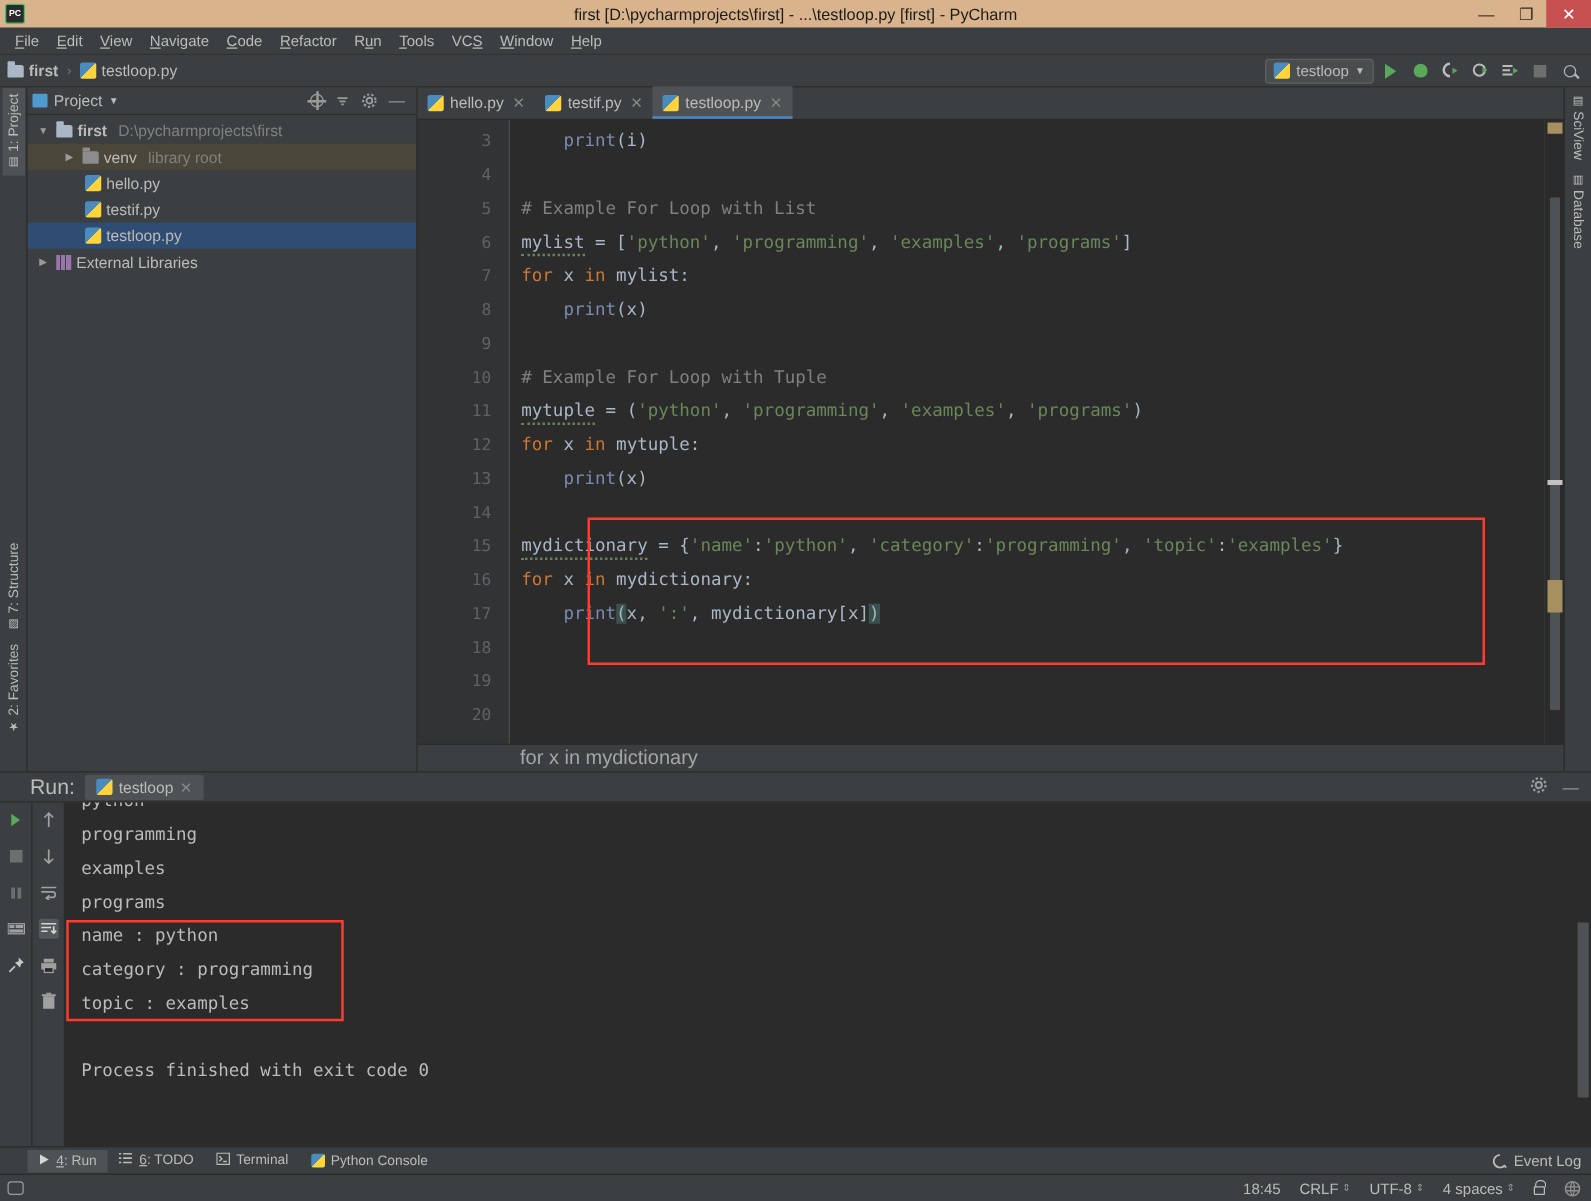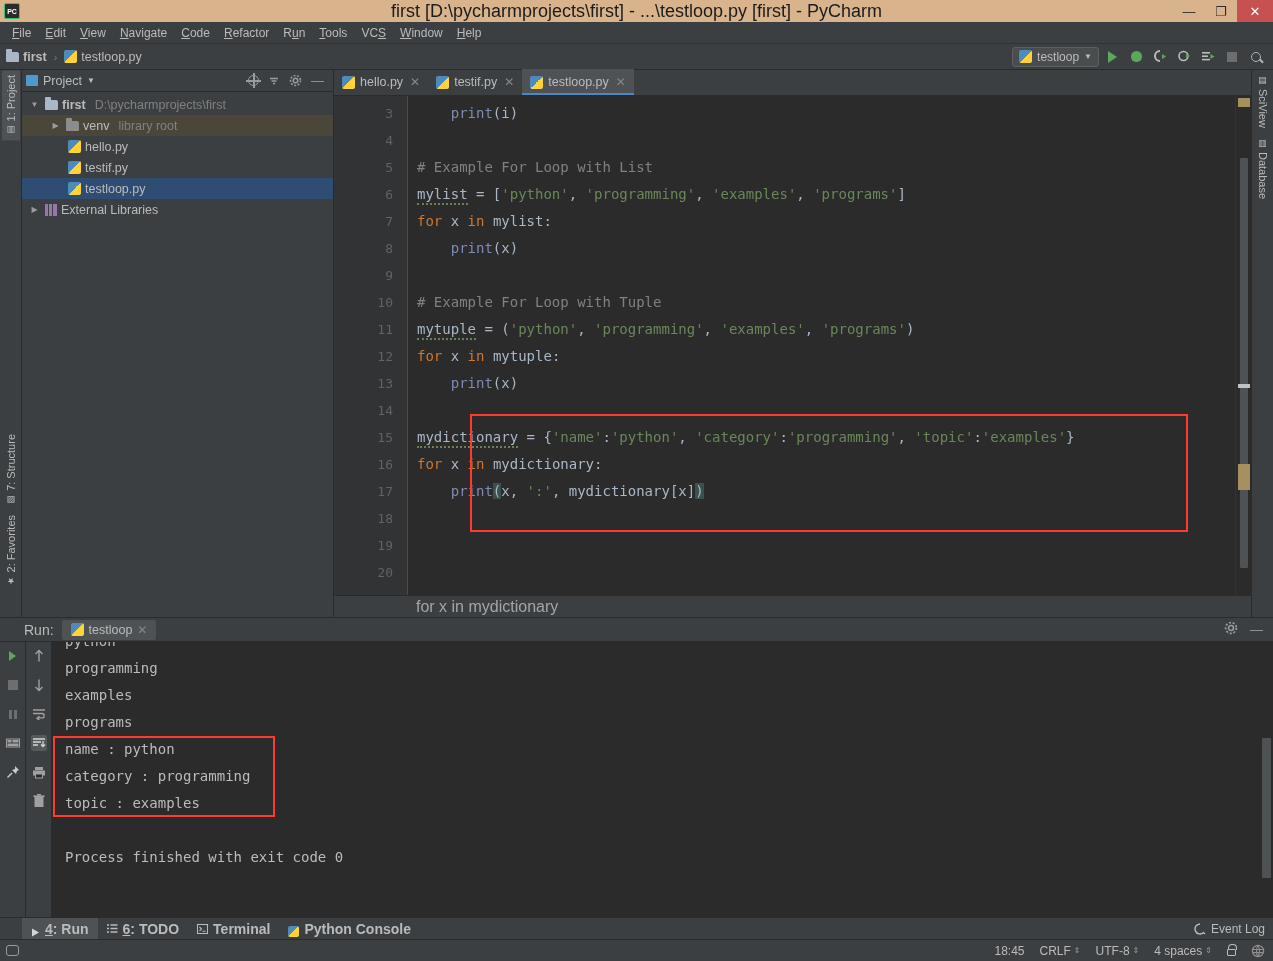--- a/index.html
+++ b/index.html
@@ -19,21 +19,21 @@
     position:relative; flex:0 0 22px;
   }
   .titlebar .pc-logo {
     width:16px; height:16px; margin-left:4px; background:#2B2B2B;
     border:1px solid #3FBF6F; border-radius:2px; color:#FFFFFF;
     font-size:7px; font-weight:bold; display:flex; align-items:center;
     justify-content:center; line-height:1;
   }
   .titlebar .title {
     position:absolute; left:0; right:0; text-align:center;
-    color:#1C1C1C; font-size:18px; pointer-events:none;
+    color:#1C1C1C; font-size:13px; pointer-events:none;
   }
   .wincontrols { margin-left:auto; display:flex; height:22px; z-index:2; }
   .wincontrols div {
     width:32px; display:flex; align-items:center; justify-content:center;
     color:#2B2B2B; font-size:13px;
   }
   .wincontrols .close { background:#C75050; color:#FFFFFF; width:36px; }
 
   
   .menubar {
@@ -186,21 +186,21 @@
     display:flex; align-items:center; padding-left:82px; color:#A5A5A5; font-size:16px;
   }
 
   
   .runpanel { height:300px; flex:0 0 300px; background:#3C3F41; display:flex; flex-direction:column;
     border-top:1px solid #2B2B2B; }
   .run-header {
     height:24px; flex:0 0 24px; display:flex; align-items:center; padding-left:24px;
     border-bottom:1px solid #2B2B2B; gap:8px;
   }
-  .run-header .runlbl { color:#BBBBBB; font-size:14px; }
+  .run-header .runlbl { color:#BBBBBB; font-size:17px; }
   .run-tab {
     display:flex; align-items:center; gap:5px; background:#4E5254; padding:3px 9px;
     border-radius:2px; font-size:12.5px; color:#BBBBBB;
   }
   .run-tab .x { color:#888; font-size:12px; }
   .run-header .rh-right { margin-left:auto; display:flex; align-items:center; gap:12px; padding-right:10px; }
   .run-main { flex:1 1 auto; display:flex; min-height:0; }
   .run-toolbar {
     width:26px; flex:0 0 26px; display:flex; flex-direction:column; align-items:center;
     padding-top:6px; gap:13px; border-right:1px solid #2B2B2B;
@@ -217,21 +217,21 @@
     font-family:"DejaVu Sans Mono", monospace; font-size:14px; color:#BBBBBB; padding-top:0;
   }
   .coline { height:27px; line-height:27px; padding-left:13px; white-space:pre; }
   .console-scroll { position:absolute; right:2px; width:9px; background:#4F5254; border-radius:1px; }
 
   
   .bottombar {
     height:22px; flex:0 0 22px; background:#3C3F41; display:flex; align-items:center;
     border-top:1px solid #2B2B2B; padding-left:22px;
   }
-  .btab { display:flex; align-items:flex-end; gap:5px; padding:3px 9px; font-size:14px; color:#BBBBBB;font-weight:bold; }
+  .btab { display:flex; align-items:flex-start; gap:5px; padding:3px 9px; font-size:11px; color:#BBBBBB; }
   .btab.active { background:#4E5254; }
   .btab u { text-decoration:underline; }
   .bottombar .bb-right { margin-left:auto; display:flex; align-items:center; gap:6px; padding-right:8px; }
   .evlog { display:flex; align-items:center; gap:5px; font-size:12px; color:#BBBBBB; }
 
   
   .statusbar {
     height:22px; flex:0 0 22px; background:#3C3F41; display:flex; align-items:center;
     border-top:1px solid #2B2B2B; padding-left:6px; font-size:12px; color:#BBBBBB;
   }

